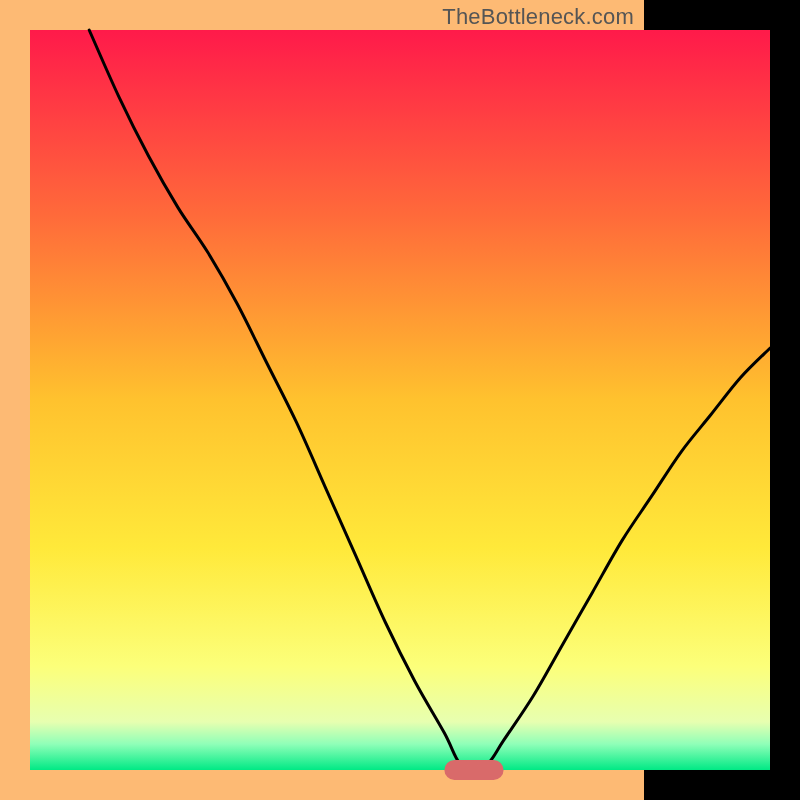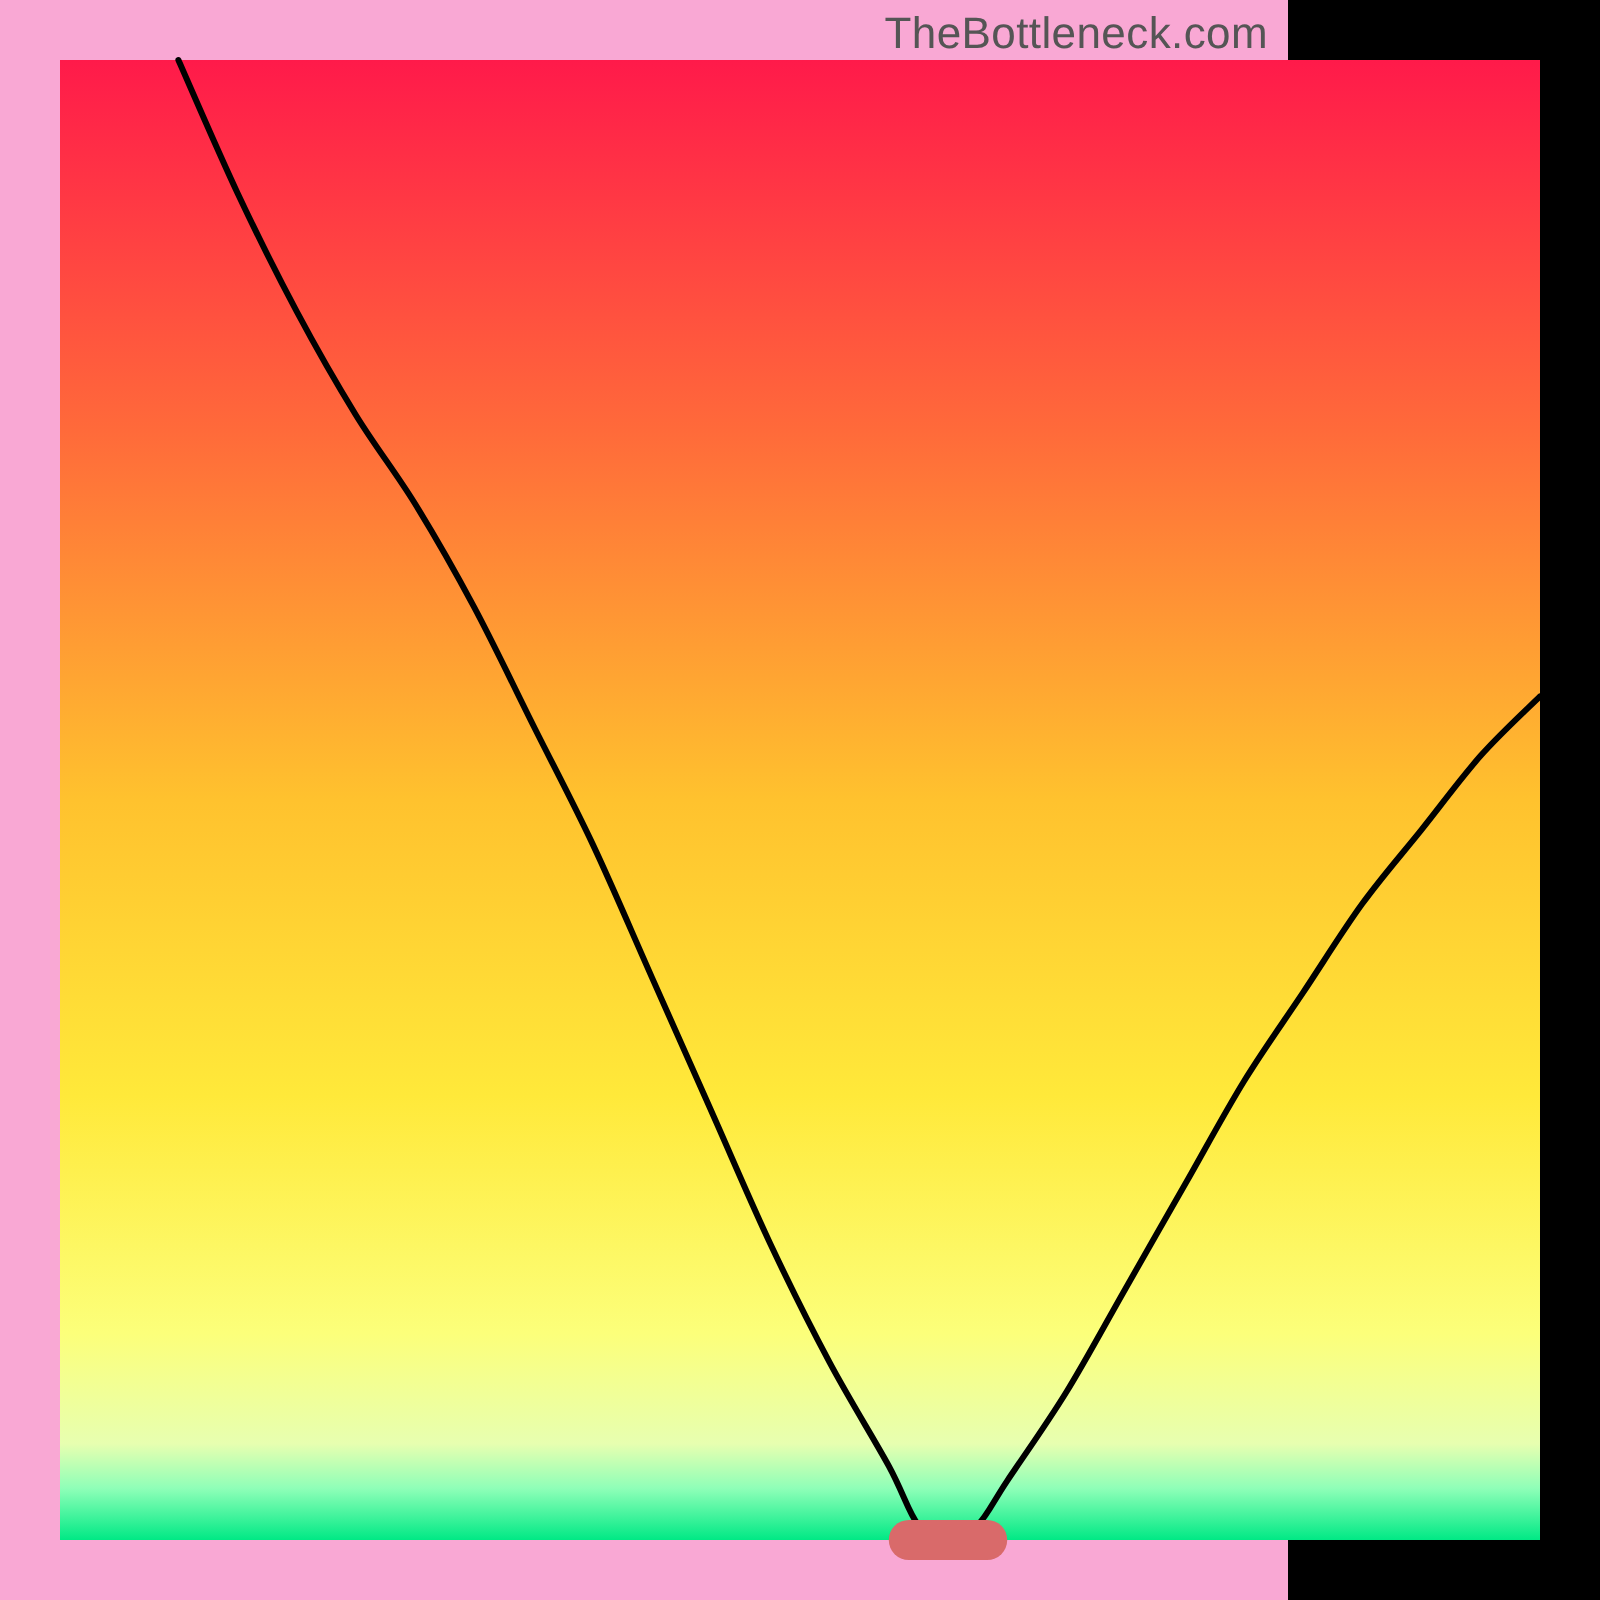--- a/index.html
+++ b/index.html
@@ -8,21 +8,21 @@
     width: 800px;
     height: 800px;
     overflow: hidden;
     background: #000;
     font-family: Arial, Helvetica, sans-serif;
   }
   .stage {
     position: relative;
     width: 644px;
     height: 800px;
-    background: #f9a8d4;
+    background: #fdba74;
   }
   .watermark {
     position: absolute;
     top: 4px;
     right: 10px;
     color: #555555;
     font-size: 22px;
     font-weight: 400;
     letter-spacing: 0.2px;
     z-index: 3;

